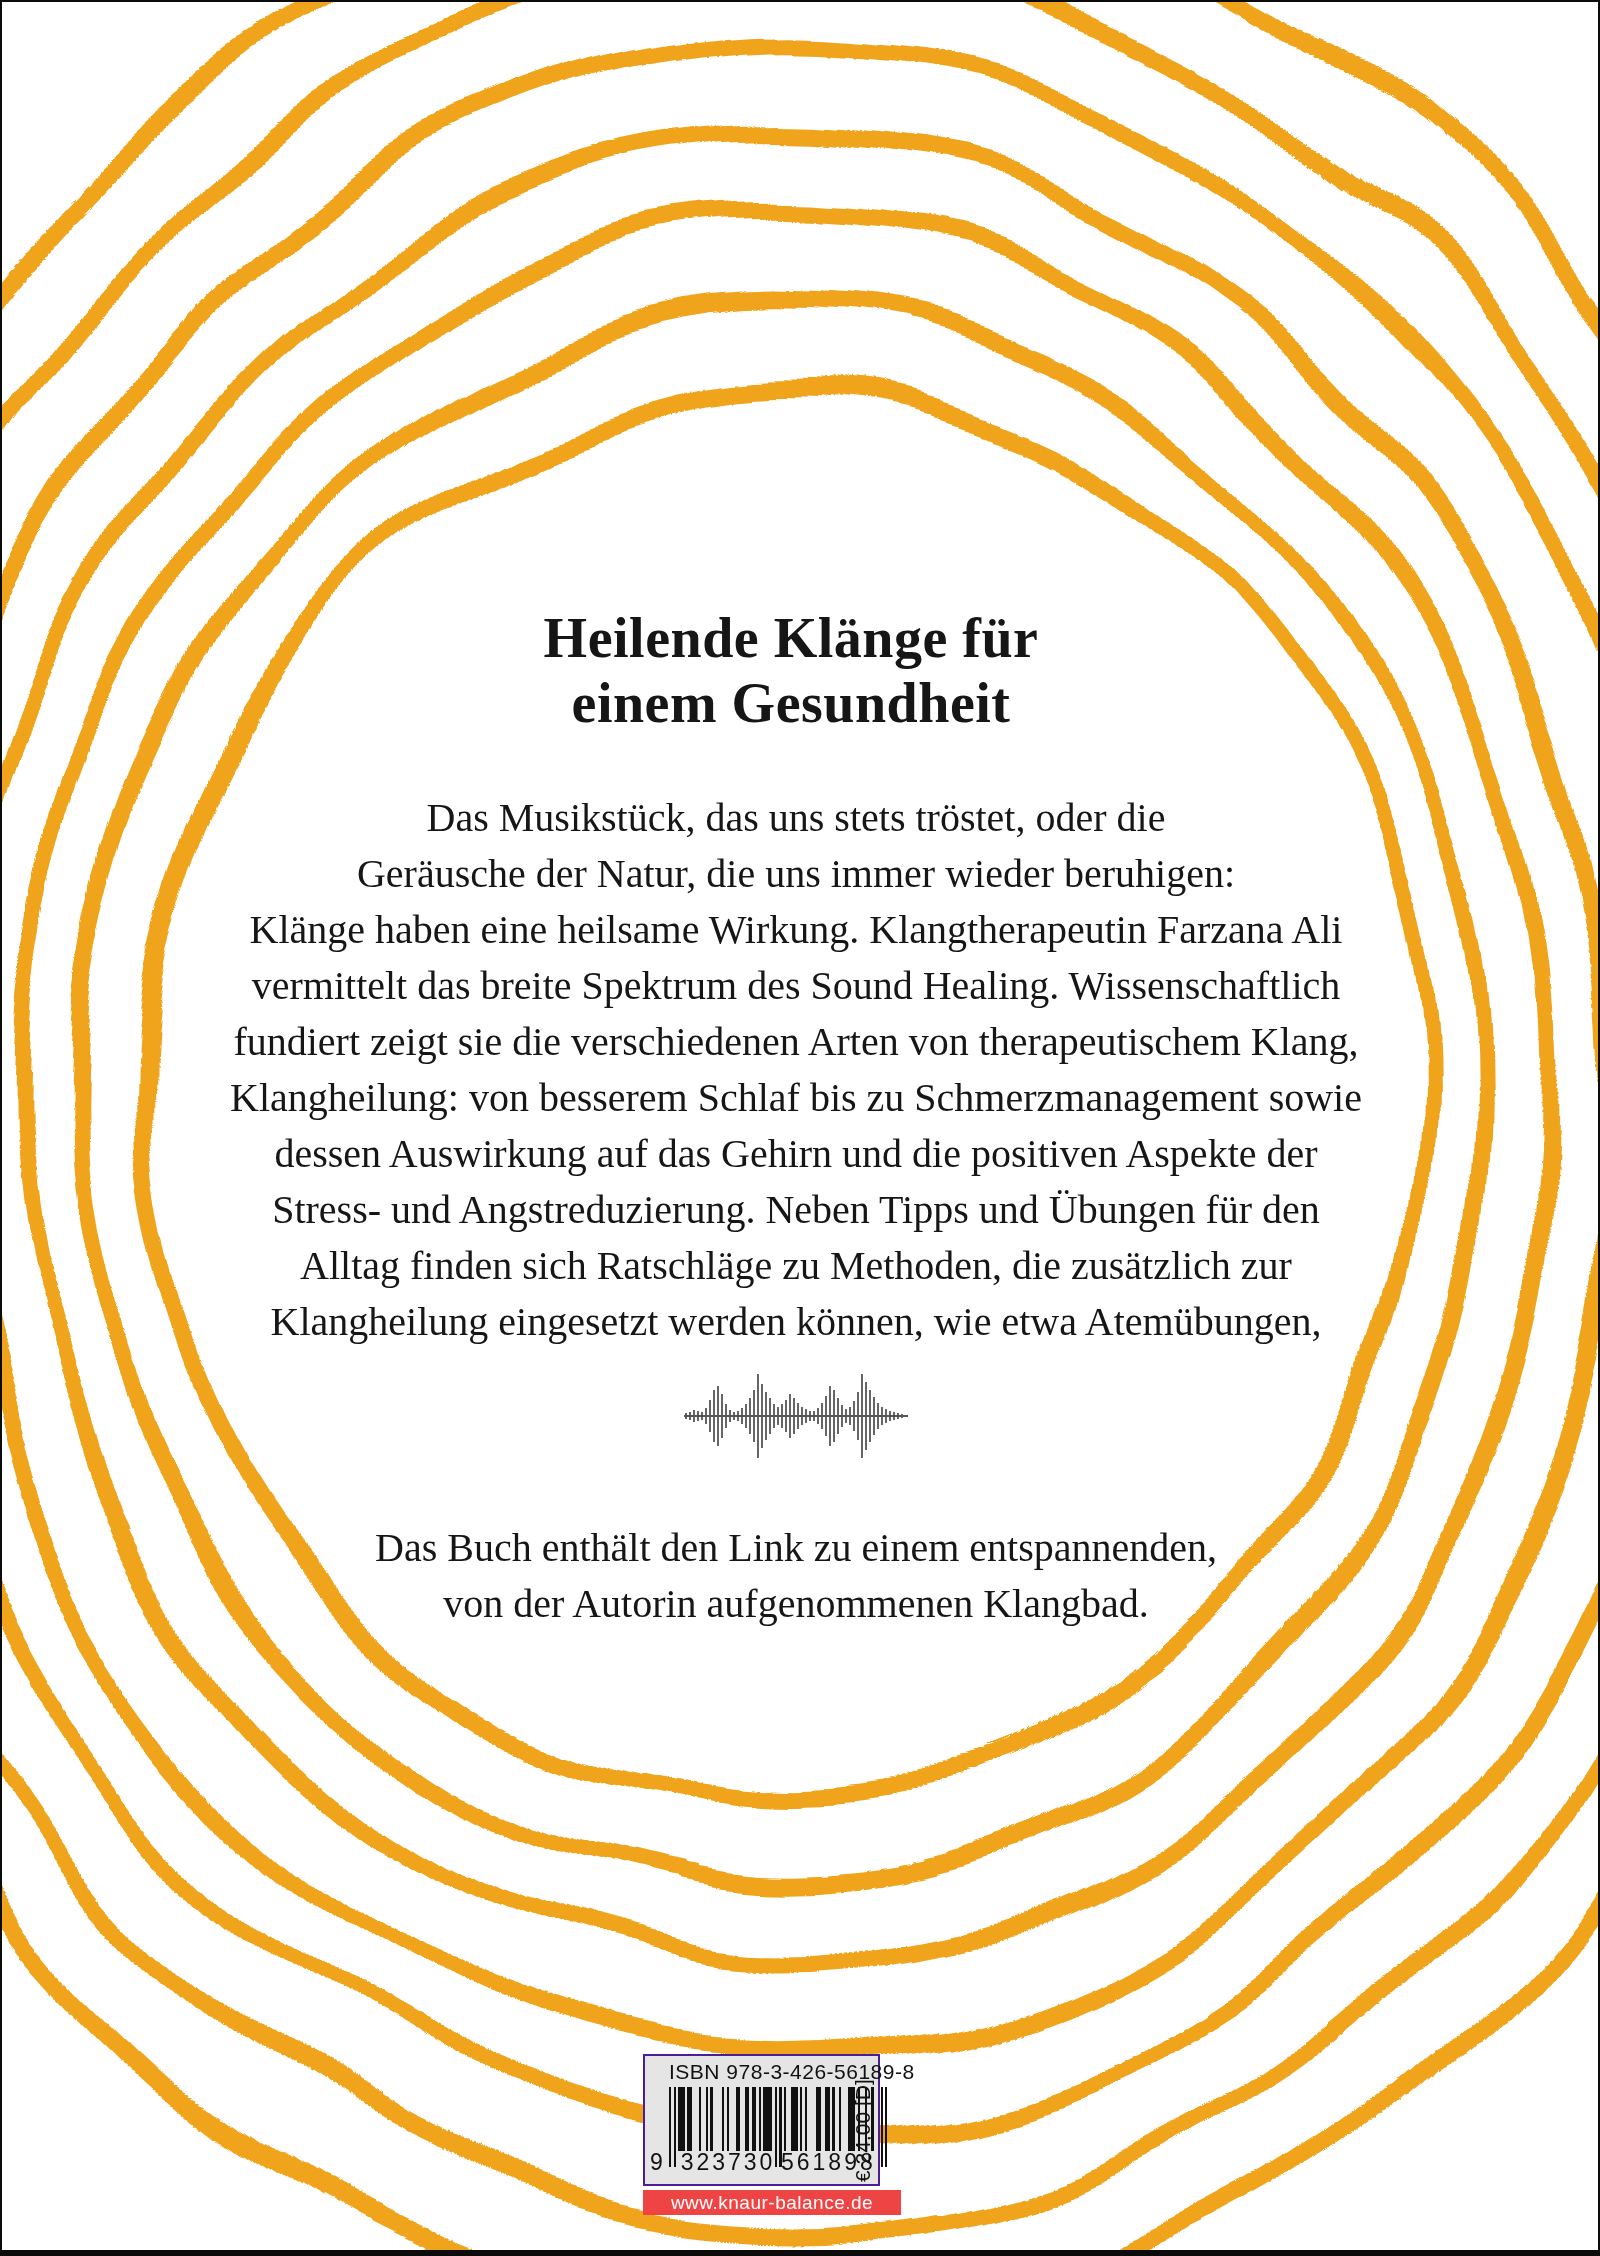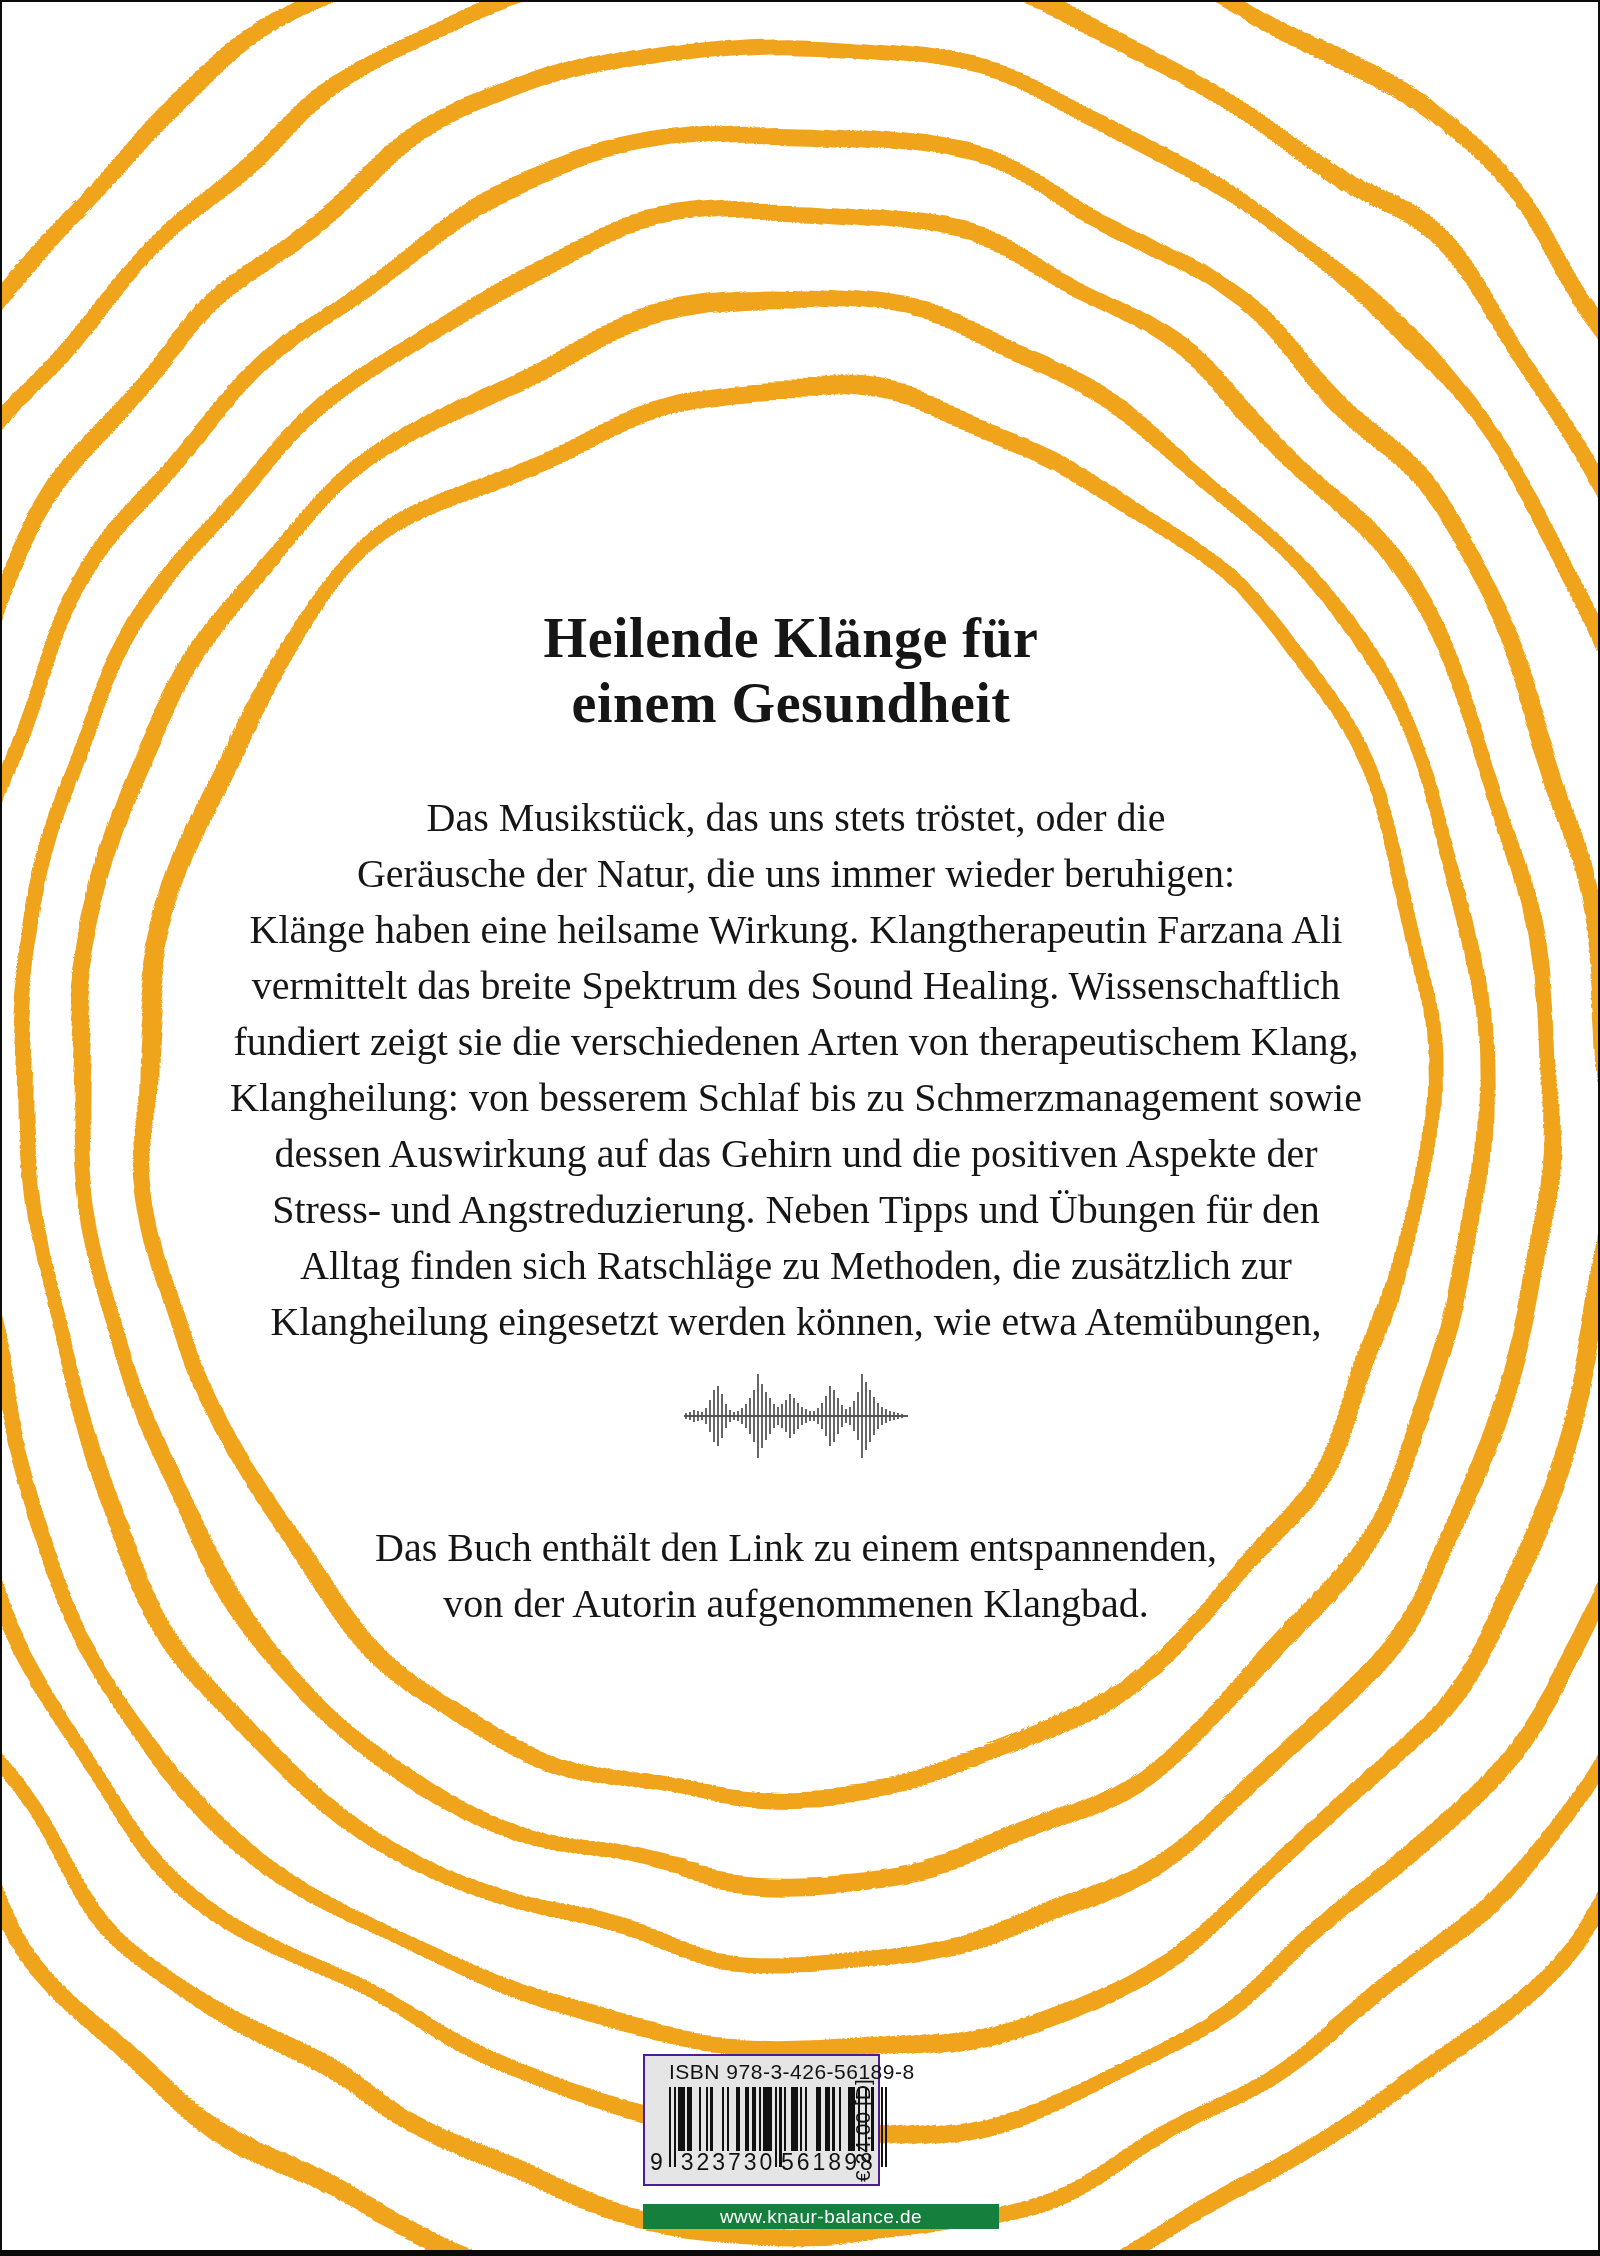--- a/index.html
+++ b/index.html
@@ -107,25 +107,25 @@
     right: 3px;
     top: 32px;
     height: 94px;
     writing-mode: vertical-rl;
     transform: rotate(180deg);
     font-size: 21px;
     color: #111;
     white-space: nowrap;
   }
   .bc-site {
-    margin-top: 18px;
-    width: 356px;
+    margin-top: 4px;
+    width: 258px;
     height: 25px;
     line-height: 25px;
-    background: #15803d;
+    background: #ef4444;
     color: #ffffff;
     text-align: center;
     font-size: 19px;
     letter-spacing: 0.5px;
   }
 </style>
 </head>
 <body>
 
 <div class="page">

